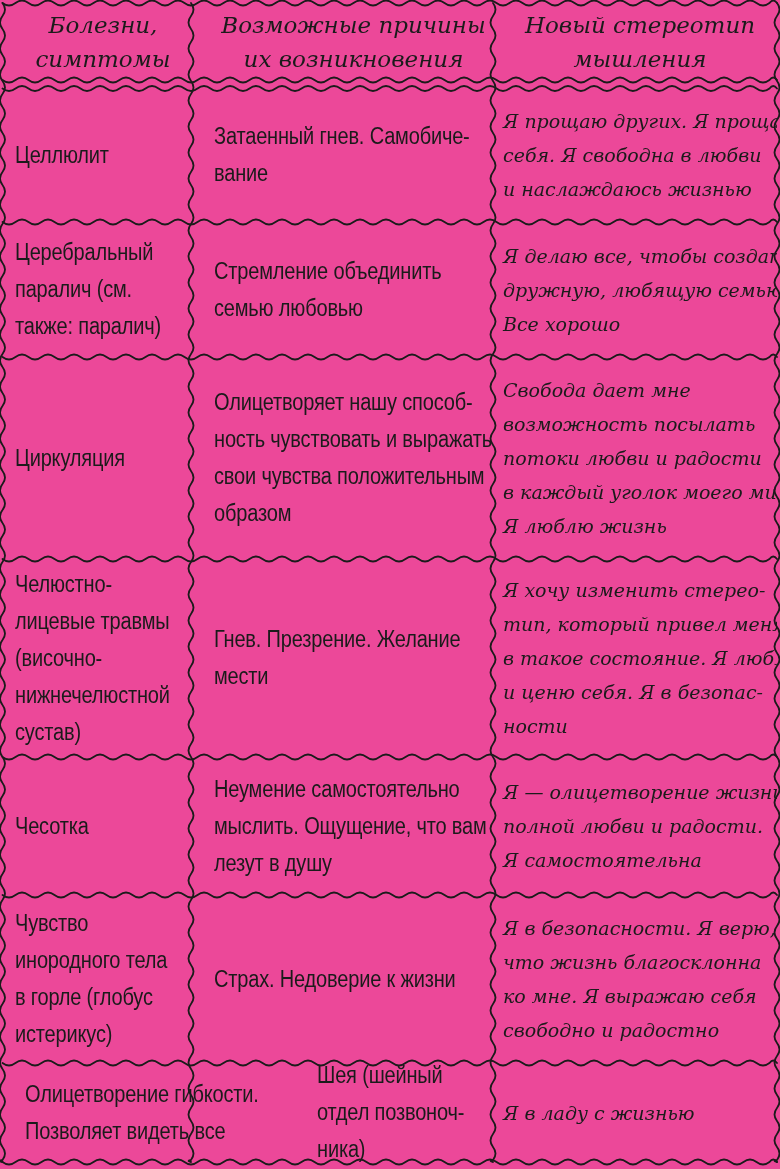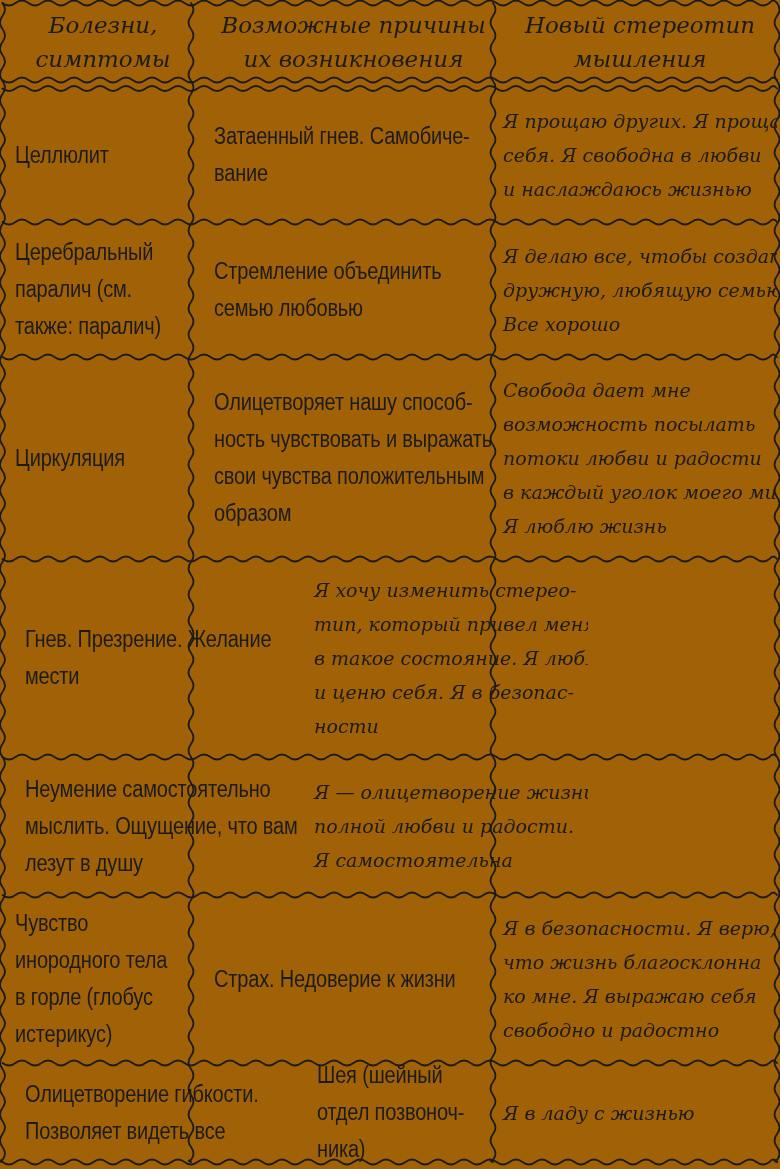--- a/index.html
+++ b/index.html
@@ -4,21 +4,21 @@
 <style>
   html, body {
     margin: 0;
     padding: 0;
     background: #ffffff;
   }
   #page {
     position: relative;
     width: 780px;
     height: 1169px;
-    background: #a16207;
+    background: #ec4899;
     overflow: hidden;
   }
   #grid-svg {
     position: absolute;
     left: 0;
     top: 0;
     width: 780px;
     height: 1169px;
     pointer-events: none;
   }
@@ -150,34 +150,44 @@
     <div class="cell col-affirmation">
       <div class="txt script">Свобода дает мне
 возможность посылать
 потоки любви и радости
 в каждый уголок моего мира.
 Я люблю жизнь</div>
     </div>
   </div>
 
   <div class="row" style="top:559px;height:198px;">
+    <div class="cell col-disease">
+      <div class="txt sans">Челюстно-
+лицевые травмы
+(височно-
+нижнечелюстной
+сустав)</div>
+    </div>
     <div class="cell col-cause">
       <div class="txt sans">Гнев. Презрение. Желание
 мести</div>
     </div>
     <div class="cell col-affirmation">
       <div class="txt script">Я хочу изменить стерео-
 тип, который привел меня
 в такое состояние. Я люблю
 и ценю себя. Я в безопас-
 ности</div>
     </div>
   </div>
 
   <div class="row" style="top:757px;height:138px;">
+    <div class="cell col-disease">
+      <div class="txt sans">Чесотка</div>
+    </div>
     <div class="cell col-cause">
       <div class="txt sans">Неумение самостоятельно
 мыслить. Ощущение, что вам
 лезут в душу</div>
     </div>
     <div class="cell col-affirmation">
       <div class="txt script">Я — олицетворение жизни,
 полной любви и радости.
 Я самостоятельна</div>
     </div>

